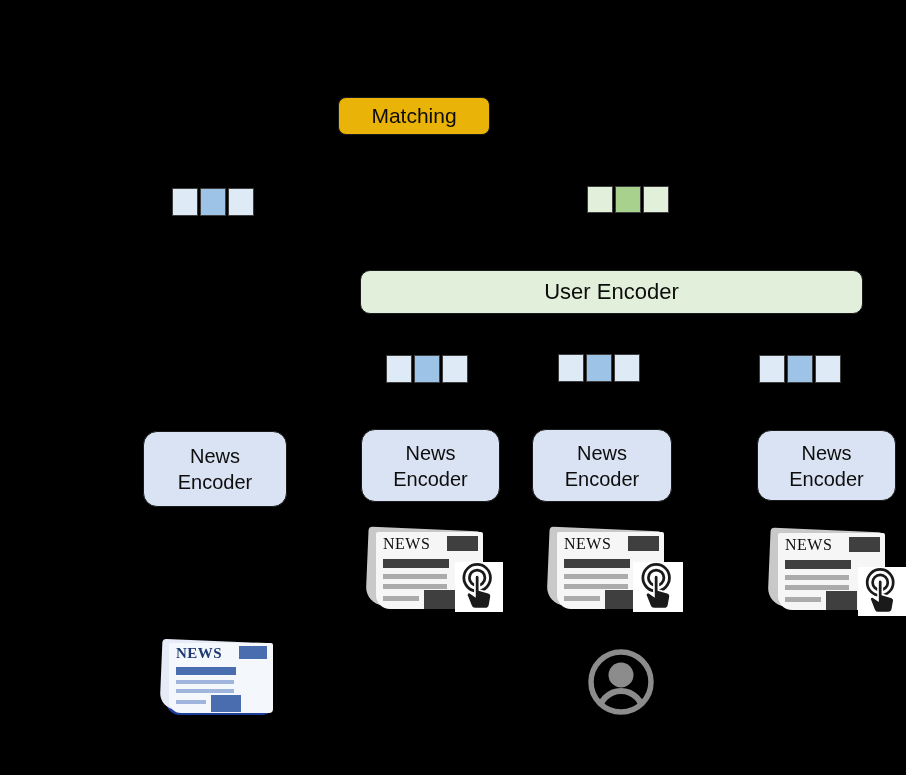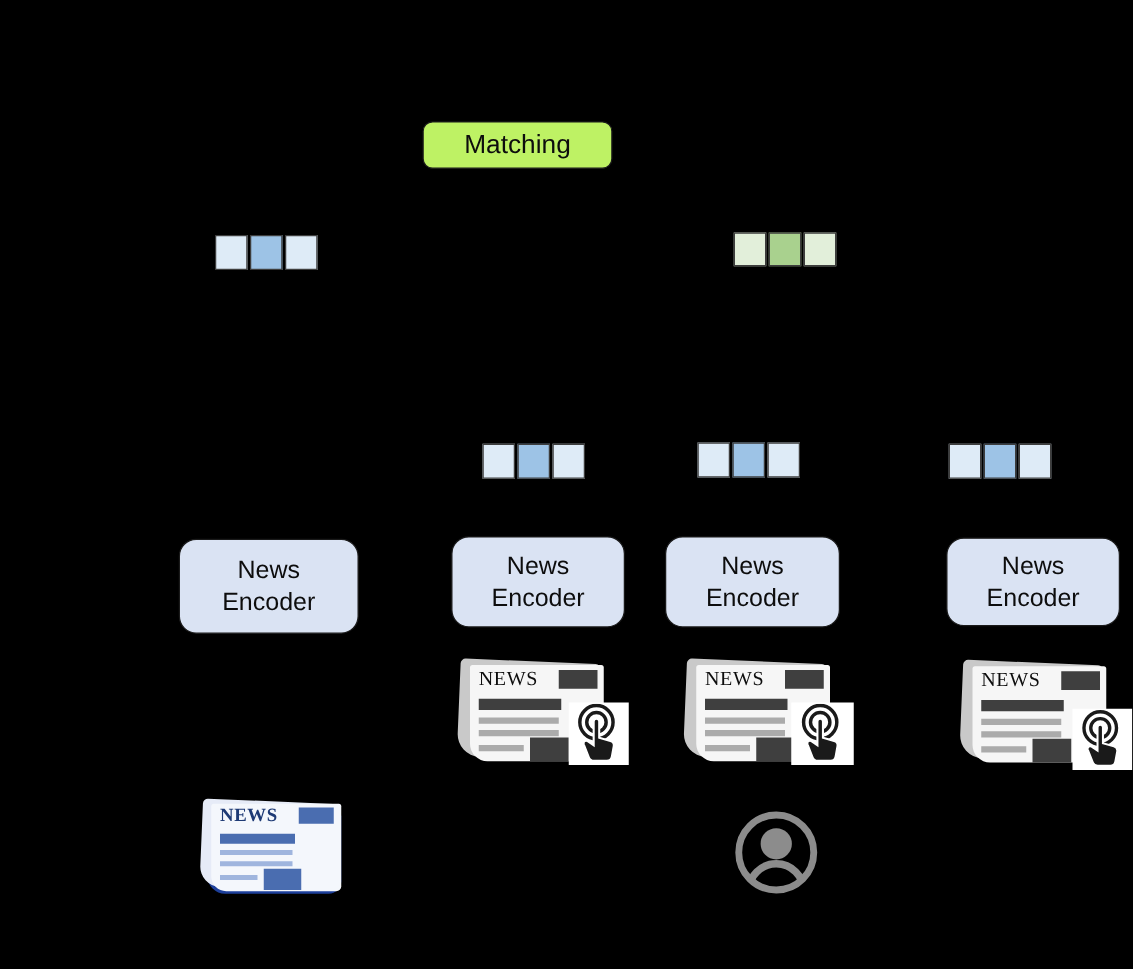--- a/index.html
+++ b/index.html
@@ -6,21 +6,21 @@
   #canvas{
     position:relative;width:906px;height:775px;background:#000000;overflow:hidden;
     font-family:"Liberation Sans",sans-serif;
   }
   .abs{position:absolute;}
   
   .box{
     position:absolute;display:flex;flex-direction:column;align-items:center;justify-content:center;
     color:#0d0d0d;border:1.5px solid #1a1a1a;box-sizing:border-box;text-align:center;
   }
-  .matching{left:338px;top:97px;width:152px;height:38px;background:#bef264;border-radius:8px;font-size:21px;}
+  .matching{left:338px;top:97px;width:152px;height:38px;background:#eab308;border-radius:8px;font-size:21px;}
   .user-encoder{left:360px;top:270px;width:503px;height:44px;background:#E2EFDA;border-radius:10px;font-size:22px;}
   .news-encoder{background:#DAE3F3;border-radius:14px;font-size:20px;line-height:1.3;}
   .ne1{left:143px;top:431px;width:144px;height:76px;}
   .ne2{left:361px;top:429px;width:139px;height:73px;}
   .ne3{left:532px;top:429px;width:140px;height:73px;}
   .ne4{left:757px;top:430px;width:139px;height:71px;}
   
   .vec{position:absolute;display:flex;gap:2px;}
   .vec .cell{width:26px;height:28px;border:1px solid #3D3D3D;box-sizing:border-box;}
   
@@ -70,20 +70,21 @@
     <div class="cell" style="background: rgb(157, 195, 230);"></div>
     <div class="cell" style="background: rgb(222, 235, 247);"></div>
   </div>
 
   <div class="vec" style="left:587px;top:186px;">
     <div class="cell" style="height: 27px; background: rgb(226, 239, 218);"></div>
     <div class="cell" style="height: 27px; background: rgb(169, 209, 142);"></div>
     <div class="cell" style="height: 27px; background: rgb(226, 239, 218);"></div>
   </div>
 
+  <div class="box user-encoder">User Encoder</div>
 
   <div class="vec" style="left:386px;top:355px;">
     <div class="cell" style="background: rgb(222, 235, 247);"></div>
     <div class="cell" style="background: rgb(157, 195, 230);"></div>
     <div class="cell" style="background: rgb(222, 235, 247);"></div>
   </div>
   <div class="vec" style="left:558px;top:354px;">
     <div class="cell" style="background: rgb(222, 235, 247);"></div>
     <div class="cell" style="background: rgb(157, 195, 230);"></div>
     <div class="cell" style="background: rgb(222, 235, 247);"></div>

